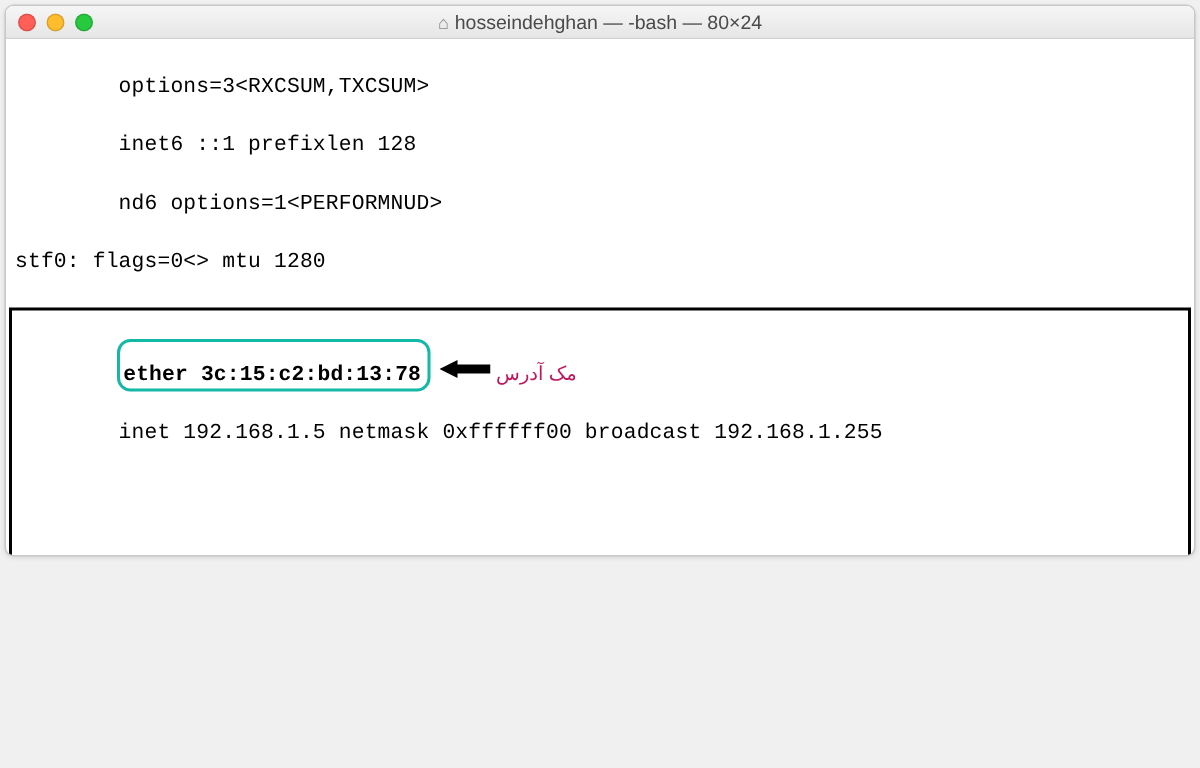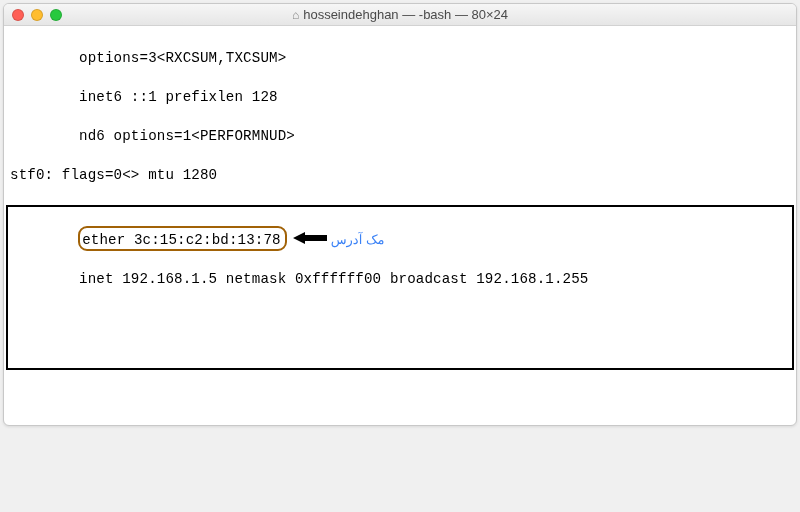--- a/index.html
+++ b/index.html
@@ -6,21 +6,21 @@
   html, body { margin: 0; padding: 0; }
   body {
     width: 800px;
     height: 512px;
     background: #f0f0f0;
     font-family: -apple-system, BlinkMacSystemFont, sans-serif;
     overflow: hidden;
   }
   .window {
     width: 794px;
-    height: 423px;
+    height: 368px;
     margin: 3px;
     background: #fff;
     border: 1px solid #c8c8c8;
     border-radius: 6px;
     overflow: hidden;
     box-shadow: 0 1px 3px rgba(0,0,0,0.1);
   }
   .titlebar {
     height: 22px;
     background: linear-gradient(#f6f6f6,#e6e6e6);
@@ -60,33 +60,34 @@
     white-space: pre;
     position: relative;
     letter-spacing: 0.12px;
   }
   .hl-box {
     border: 2.5px solid #000;
     padding: 0 2px;
     margin: 0 -4px;
   }
   .red-circ {
-    border: 2px solid #a16207;
+    border: 2px solid #14b8a6;
     border-radius: 9px;
-    padding: 4px 4px 0 2px;
+    padding: 14px 4px 0 2px;
     display: inline-block;
     line-height: 17px;
+    font-weight: bold;
   }
   .arrow {
     display: inline-block;
     vertical-align: middle;
     margin: 0 4px 0 6px;
   }
   .farsi {
-    color: #3b82f6;
+    color: #be185d;
     font-family: Tahoma, sans-serif;
     font-size: 13px;
     direction: rtl;
     unicode-bidi: embed;
   }
 </style>
 </head>
 <body>
 
 <div class="window">

